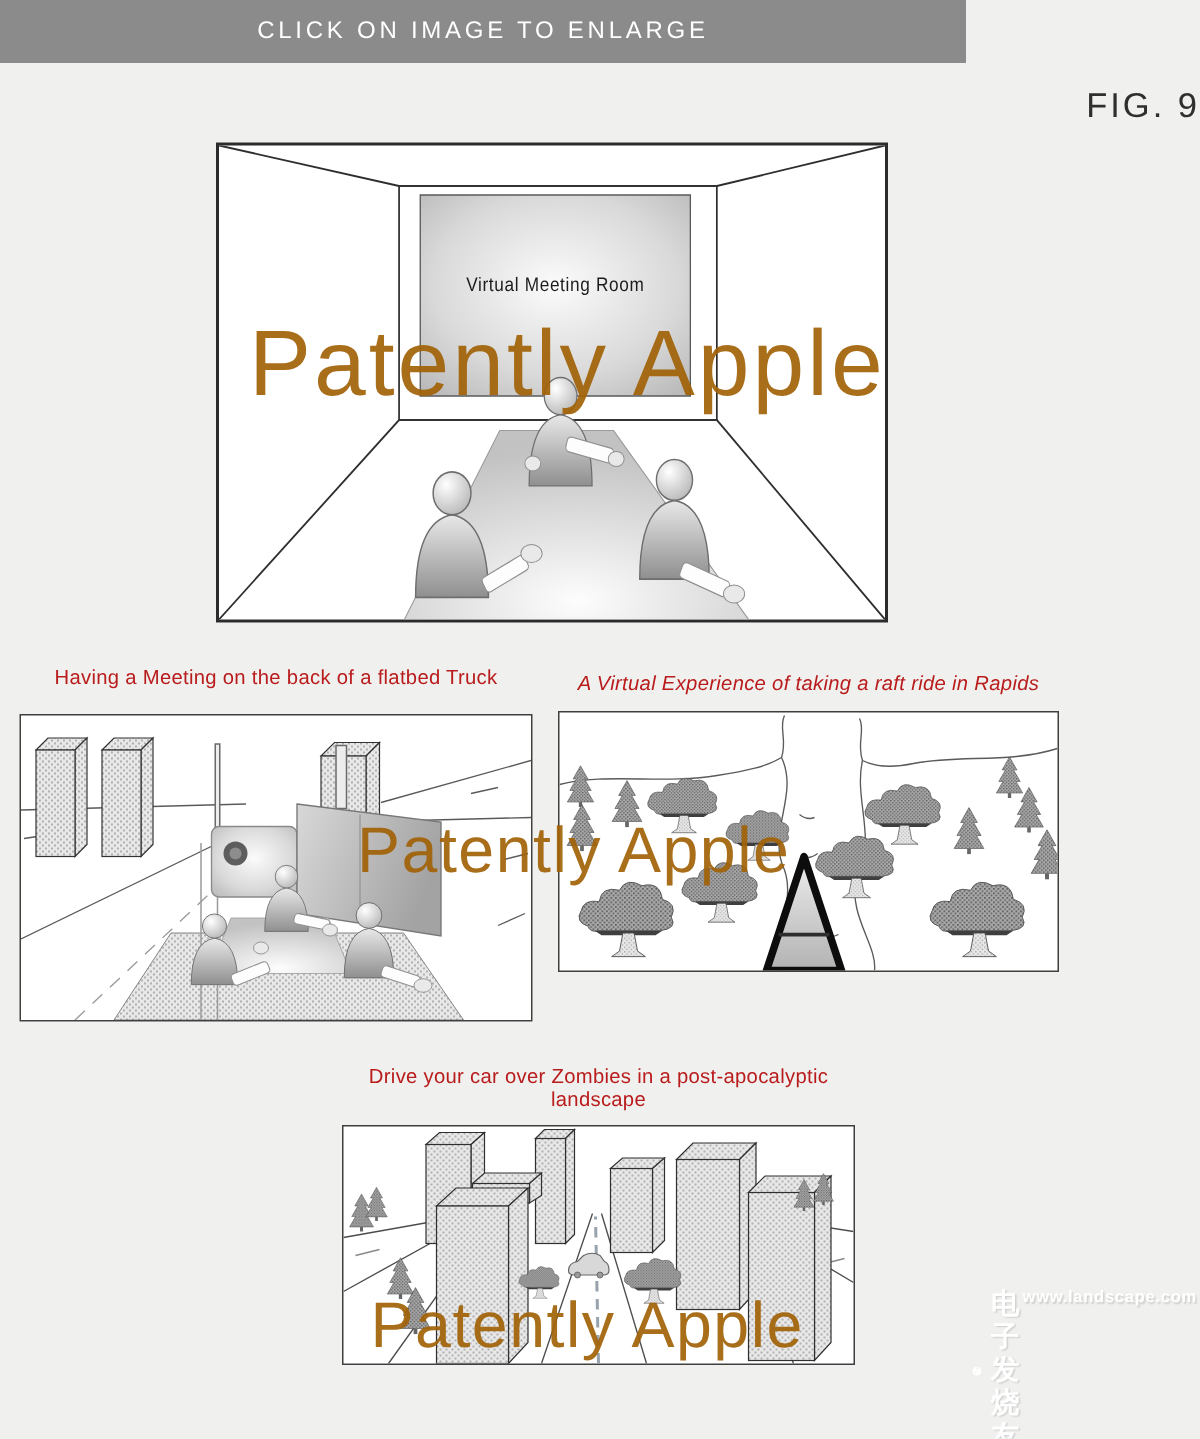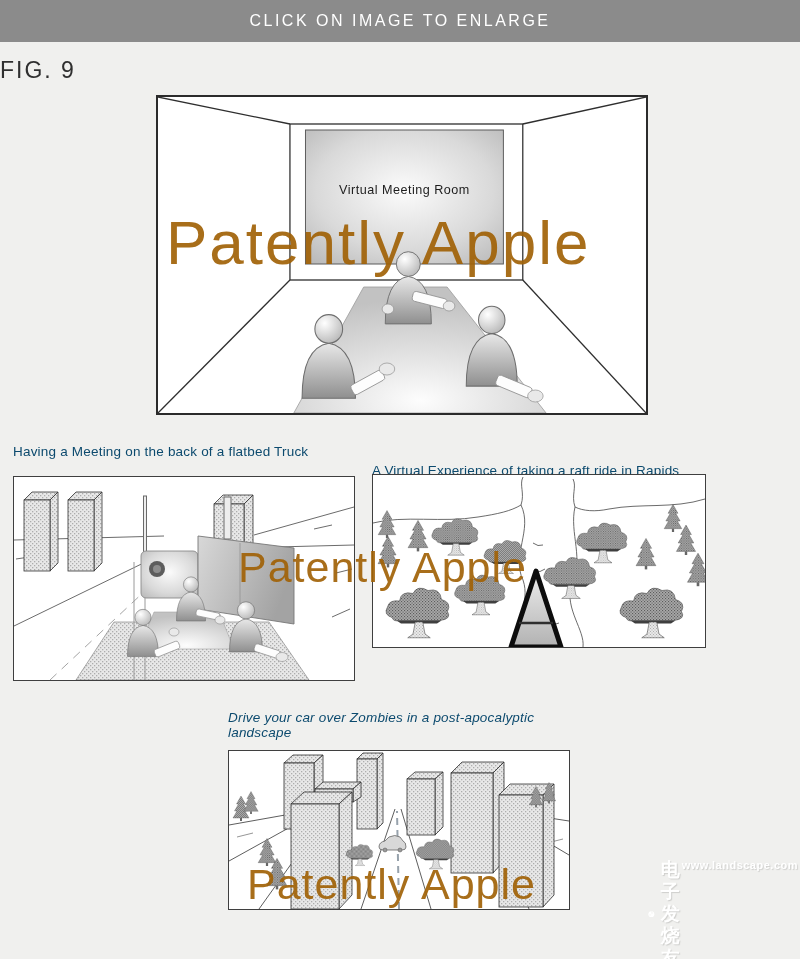--- a/index.html
+++ b/index.html
@@ -3,40 +3,40 @@
 <meta charset="utf-8">
 <style>
   html,body{margin:0;padding:0;}
   body{
     width:800px;height:959px;position:relative;overflow:hidden;
     background:#f0f0ee;
     font-family:"Liberation Sans", sans-serif;
   }
   .abs{position:absolute;}
   .banner{
-    left:0;top:0;width:800px;height:42px;background:#8b8b8b;
+    left:0;top:0;width:644px;height:42px;background:#8b8b8b;
     display:flex;align-items:center;justify-content:center;
     color:#fff;font-size:16px;letter-spacing:2.5px;font-weight:400;
   }
   .figtitle{
-    left:0;top:57px;width:800px;text-align:left;
+    left:0;top:57px;width:800px;text-align:right;
     color:#2f2f2f;font-size:23px;letter-spacing:2px;
   }
   .panel{background:#fff;box-sizing:border-box;}
-  .panel.main{left:156px;top:95px;width:492px;height:320px;border:2px solid #2b2b2b;}
+  .panel.main{left:144px;top:95px;width:448px;height:320px;border:2px solid #2b2b2b;}
   .panel.p1{left:13px;top:476px;width:342px;height:205px;border:1px solid #3f3f3f;}
   .panel.p2{left:372px;top:474px;width:334px;height:174px;border:1px solid #3f3f3f;}
   .panel.p3{left:228px;top:750px;width:342px;height:160px;border:1px solid #3f3f3f;}
   .panel svg{display:block;width:100%;height:100%;}
   .caption{
-    color:#0c4a6e;font-size:13.5px;letter-spacing:0.2px;
+    color:#b91c1c;font-size:13.5px;letter-spacing:0.2px;text-align:center;
   }
   .cap1{left:13px;top:444px;width:342px;}
-  .cap2{left:372px;top:463px;width:334px;}
-  .cap3{left:228px;top:710px;width:342px;font-style:italic;}
+  .cap2{left:372px;top:448px;width:334px;font-style:italic;}
+  .cap3{left:228px;top:710px;width:342px;}
   .wm{
     color:#a16207;opacity:0.92;white-space:nowrap;pointer-events:none;
     font-weight:400;line-height:1;
   }
   .wm.main{left:166px;top:212px;font-size:62px;letter-spacing:2px;}
   .wm.mid{left:238px;top:546px;font-size:43px;letter-spacing:1px;}
   .wm.bot{left:247px;top:863px;font-size:43px;letter-spacing:1px;}
   .badge{
     left:648px;top:880px;width:150px;height:68px;
     display:flex;align-items:center;gap:6px;

